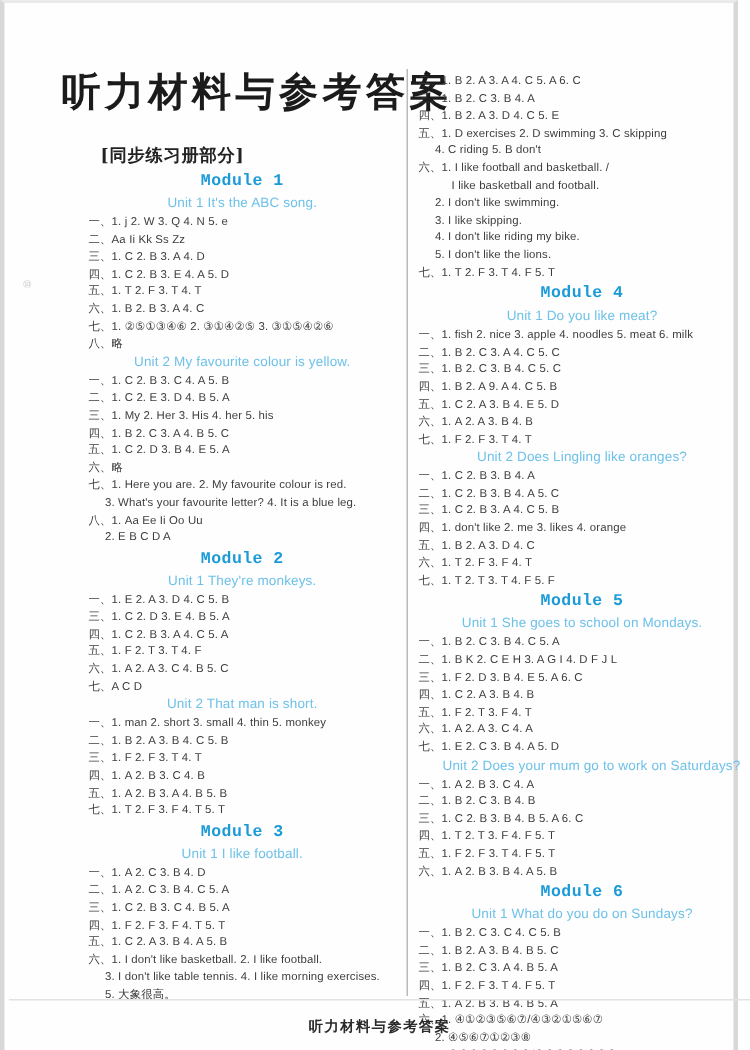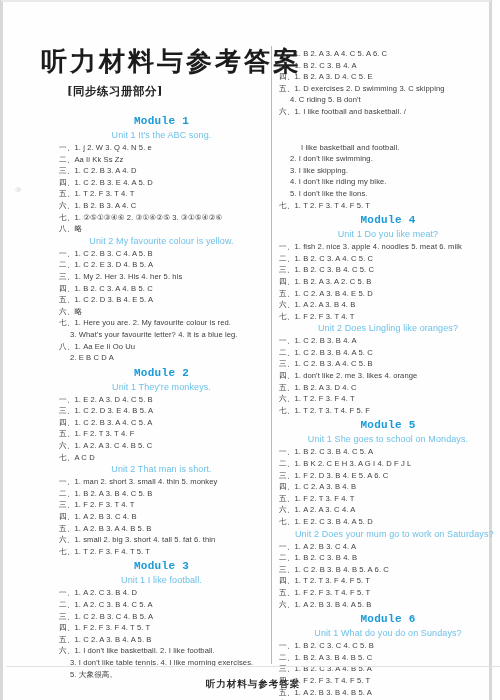--- a/index.html
+++ b/index.html
@@ -48,21 +48,21 @@
     font-weight: bold;
     font-size: 26px;
     letter-spacing: 3px;
     color: #1b1b1b;
     white-space: nowrap;
   }
 
   .section-tag {
     position: absolute;
     left: 56px;
-    top: 76px;
+    top: 88px;
     font-family: "DejaVu Serif", "Liberation Serif", serif;
     font-weight: bold;
     font-size: 11.5px;
     letter-spacing: 0.5px;
     color: #222;
     white-space: nowrap;
   }
 
   
   .col {
@@ -207,52 +207,51 @@
         <div class="ans">四、1. C   2. B   3. A   4. C   5. A</div>
         <div class="ans">五、1. F   2. T   3. T   4. F</div>
         <div class="ans">六、1. A   2. A   3. C   4. B   5. C</div>
         <div class="ans">七、A   C   D</div>
         <div class="unit-head">Unit 2   That man is short.</div>
         <div class="ans">一、1. man   2. short   3. small   4. thin   5. monkey</div>
         <div class="ans">二、1. B   2. A   3. B   4. C   5. B</div>
         <div class="ans">三、1. F   2. F   3. T   4. T</div>
         <div class="ans">四、1. A   2. B   3. C   4. B</div>
         <div class="ans">五、1. A   2. B   3. A   4. B   5. B</div>
-        <div class="ans">六、1. small   2. big   3. short   4. tall   5. fat   6. thin</div>
         <div class="ans">七、1. T   2. F   3. F   4. T   5. T</div>
         <div class="module-head">Module 3</div>
         <div class="unit-head">Unit 1   I like football.</div>
         <div class="ans">一、1. A   2. C   3. B   4. D</div>
         <div class="ans">二、1. A   2. C   3. B   4. C   5. A</div>
         <div class="ans">三、1. C   2. B   3. C   4. B   5. A</div>
         <div class="ans">四、1. F   2. F   3. F   4. T   5. T</div>
         <div class="ans">五、1. C   2. A   3. B   4. A   5. B</div>
         <div class="ans">六、1. I don't like basketball.    2. I like football.</div>
         <div class="ans indent">3. I don't like table tennis.    4. I like morning exercises.</div>
         <div class="ans indent">5. 大象很高。</div>
       </div>
     <div class="col col-right" id="col-right">
         <div class="ans">二、1. B   2. A   3. A   4. C   5. A   6. C</div>
         <div class="ans">三、1. B   2. C   3. B   4. A</div>
         <div class="ans">四、1. B   2. A   3. D   4. C   5. E</div>
         <div class="ans">五、1. D   exercises   2. D   swimming   3. C   skipping</div>
         <div class="ans indent">4. C   riding   5. B   don't</div>
         <div class="ans">六、1. I like football and basketball. /</div>
-        <div class="ans indent" style="padding-left: 22px; margin-top: 24px;">I like basketball and football.</div>
+        <div class="ans indent" style="padding-left: 22px;">I like basketball and football.</div>
         <div class="ans indent">2. I don't like swimming.</div>
         <div class="ans indent">3. I like skipping.</div>
         <div class="ans indent">4. I don't like riding my bike.</div>
         <div class="ans indent">5. I don't like the lions.</div>
         <div class="ans">七、1. T   2. F   3. T   4. F   5. T</div>
         <div class="module-head">Module 4</div>
         <div class="unit-head">Unit 1   Do you like meat?</div>
         <div class="ans">一、1. fish   2. nice   3. apple   4. noodles   5. meat   6. milk</div>
         <div class="ans">二、1. B   2. C   3. A   4. C   5. C</div>
         <div class="ans">三、1. B   2. C   3. B   4. C   5. C</div>
-        <div class="ans">四、1. B   2. A   3. A   2. C   5. B</div>
+        <div class="ans">四、1. B   2. A   9. A   4. C   5. B</div>
         <div class="ans">五、1. C   2. A   3. B   4. E   5. D</div>
         <div class="ans">六、1. A   2. A   3. B   4. B</div>
         <div class="ans">七、1. F   2. F   3. T   4. T</div>
         <div class="unit-head">Unit 2   Does Lingling like oranges?</div>
         <div class="ans">一、1. C   2. B   3. B   4. A</div>
         <div class="ans">二、1. C   2. B   3. B   4. A   5. C</div>
         <div class="ans">三、1. C   2. B   3. A   4. C   5. B</div>
         <div class="ans">四、1. don't like   2. me   3. likes   4. orange</div>
         <div class="ans">五、1. B   2. A   3. D   4. C</div>
         <div class="ans">六、1. T   2. F   3. F   4. T</div>

